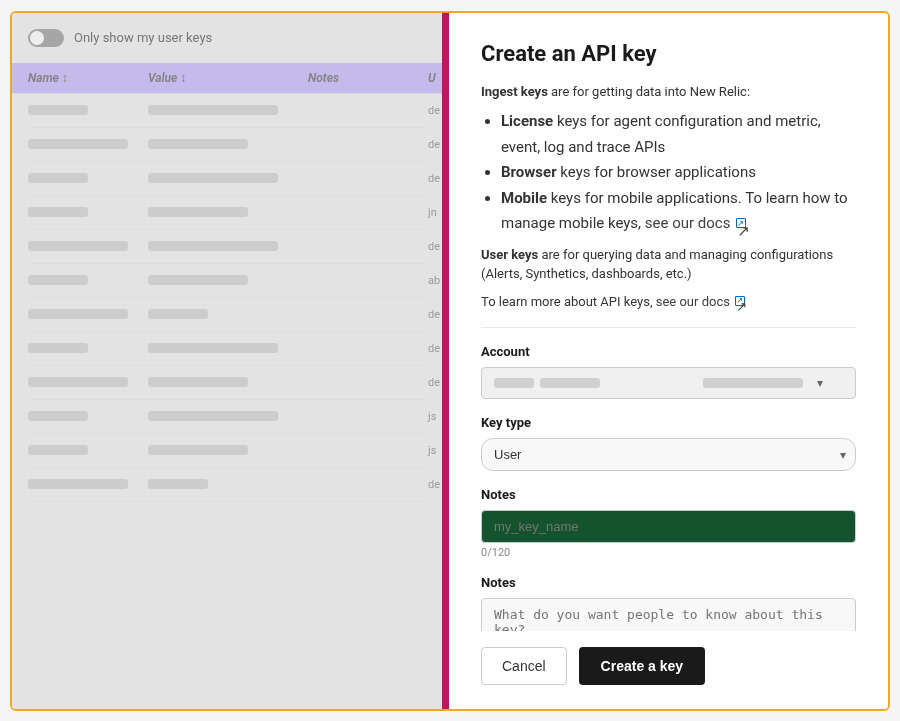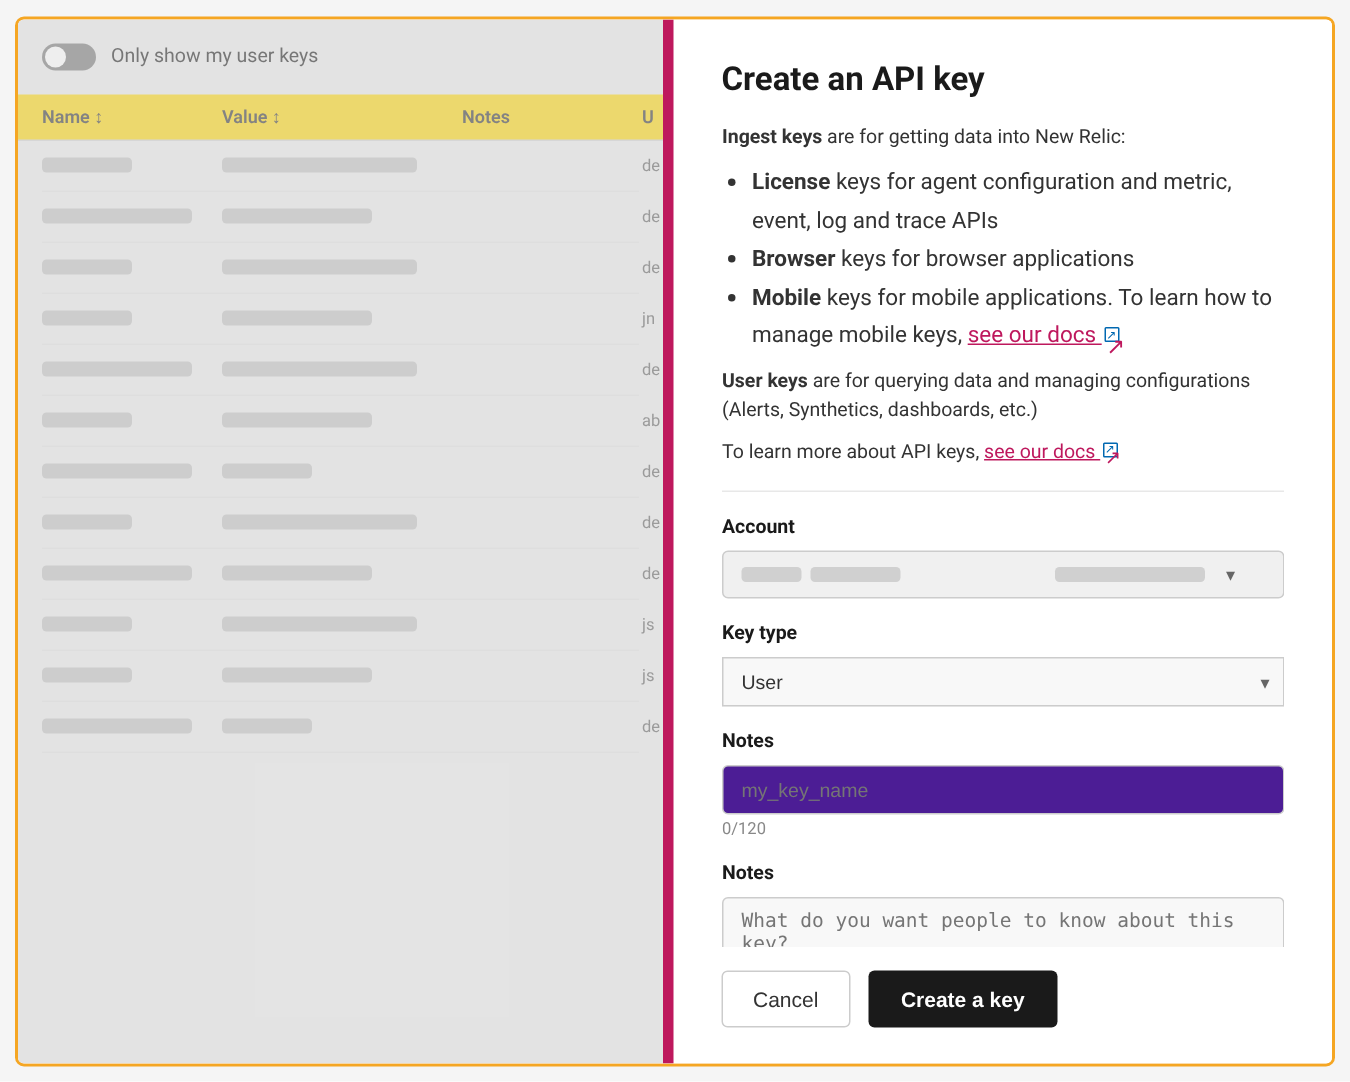--- a/index.html
+++ b/index.html
@@ -69,21 +69,22 @@
     .toggle-label {
       font-size: 13px;
       color: #555;
     }
 
     .table-header {
       display: grid;
       grid-template-columns: 120px 160px 120px 50px;
       padding: 8px 16px;
       border-bottom: 1px solid #ddd;
-      background: #fde047;
+      background: #c4b5fd;
+      font-style: italic;
     }
 
     .table-header span {
       font-size: 12px;
       font-weight: 600;
       color: #666;
     }
 
     .table-rows {
       padding: 0 16px;
@@ -152,22 +153,21 @@
     }
 
     .bullet-list li {
       font-size: 15px;
       color: #333;
       line-height: 1.7;
       list-style-type: disc;
     }
 
     .link {
-      color: #be185d;
-      text-decoration: underline;
+      color: #404040;
       cursor: pointer;
     }
 
     .ext-icon {
       display: inline-block;
       width: 10px;
       height: 10px;
       border: 1.5px solid #0068b1;
       border-radius: 1px;
       position: relative;
@@ -200,21 +200,21 @@
 
     .select-wrapper {
       position: relative;
       margin-bottom: 4px;
     }
 
     .select-field {
       width: 100%;
       padding: 8px 32px 8px 12px;
       border: 1px solid #ccc;
-      border-radius: 0;
+      border-radius: 12px;
       background: #f8f8f8;
       font-size: 13px;
       color: #333;
       appearance: none;
       cursor: pointer;
     }
 
     .select-chevron {
       position: absolute;
       right: 10px;
@@ -254,21 +254,21 @@
       font-size: 11px;
       color: #888;
       margin-top: 3px;
     }
 
     .text-input {
       width: 100%;
       padding: 8px 12px;
       border: 1px solid #ccc;
       border-radius: 4px;
-      background: #4c1d95;
+      background: #14532d;
       font-size: 13px;
       color: #aaa;
     }
 
     .textarea-input {
       width: 100%;
       padding: 8px 12px;
       border: 1px solid #ccc;
       border-radius: 4px;
       background: #f8f8f8;

